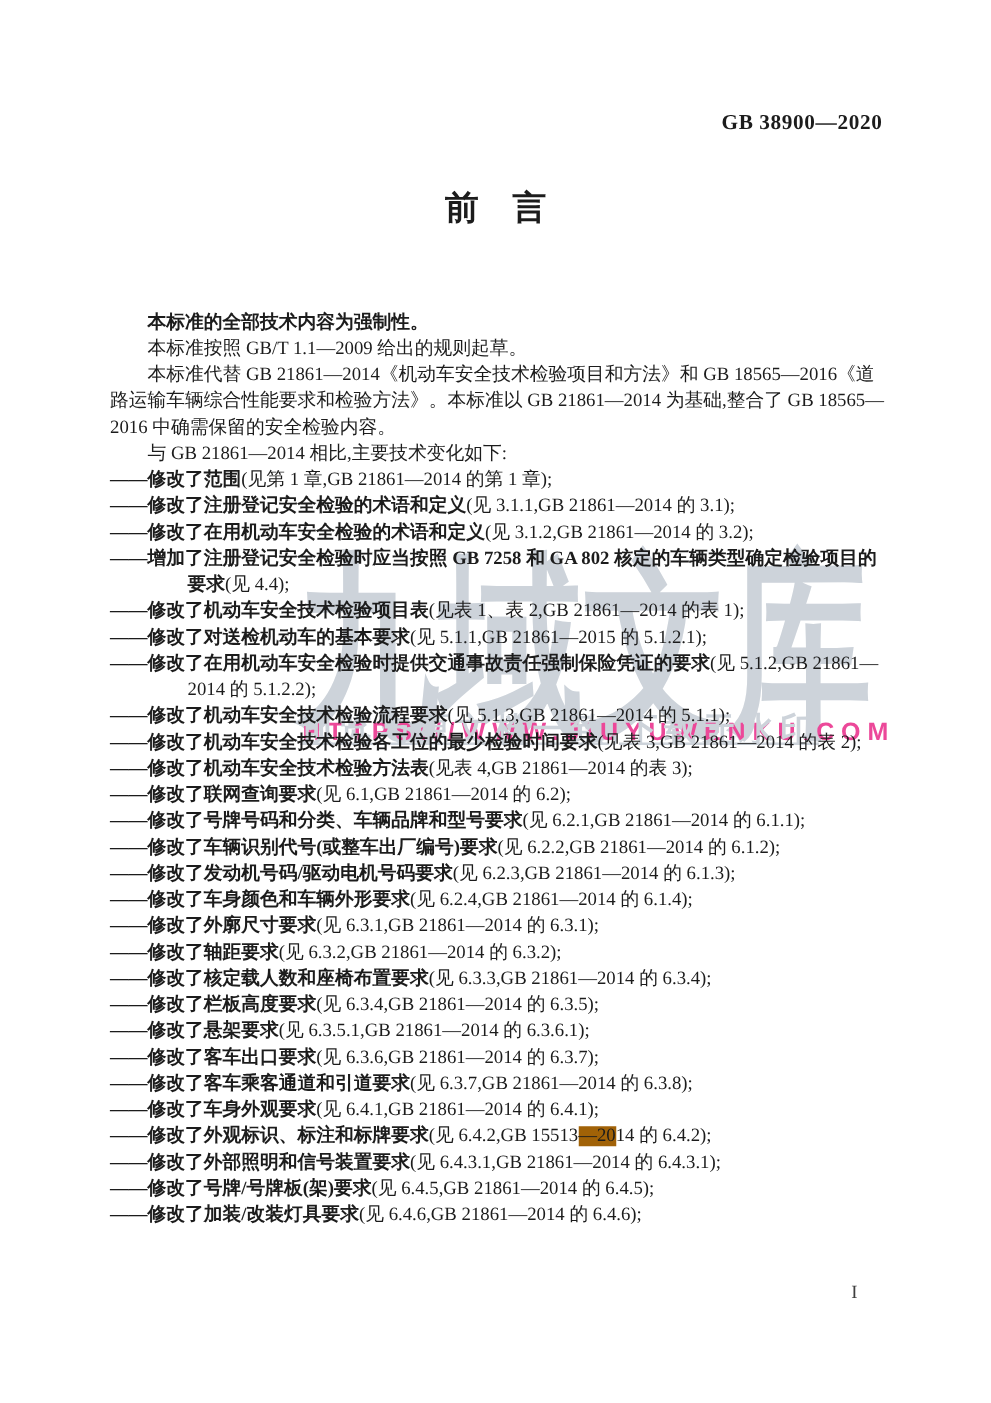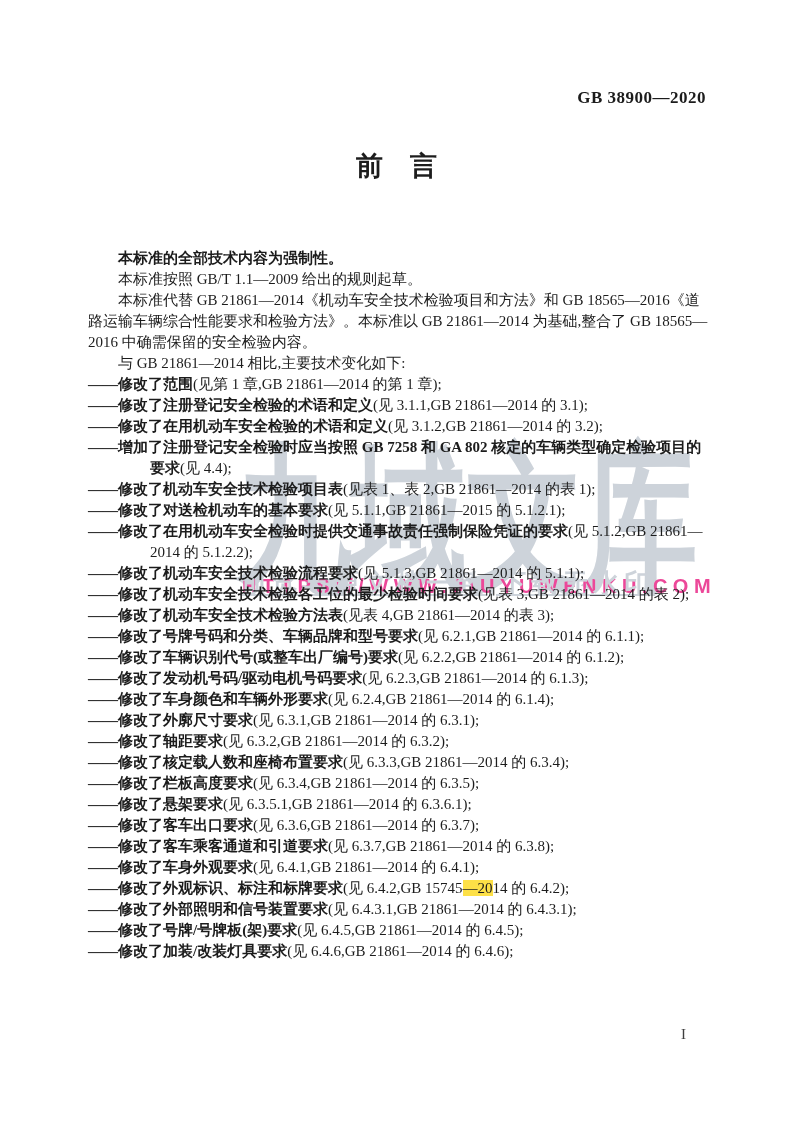--- a/index.html
+++ b/index.html
@@ -112,32 +112,33 @@
       <div class="item"><span class="lead-in">——修改了范围</span><span>(见第 1 章,GB 21861—2014 的第 1 章);</span></div>
       <div class="item"><span class="lead-in">——修改了注册登记安全检验的术语和定义</span><span>(见 3.1.1,GB 21861—2014 的 3.1);</span></div>
       <div class="item"><span class="lead-in">——修改了在用机动车安全检验的术语和定义</span><span>(见 3.1.2,GB 21861—2014 的 3.2);</span></div>
       <div class="item"><span class="lead-in">——增加了注册登记安全检验时应当按照 GB 7258 和 GA 802 核定的车辆类型确定检验项目的要求</span><span>(见 4.4);</span></div>
       <div class="item"><span class="lead-in">——修改了机动车安全技术检验项目表</span><span>(见表 1、表 2,GB 21861—2014 的表 1);</span></div>
       <div class="item"><span class="lead-in">——修改了对送检机动车的基本要求</span><span>(见 5.1.1,GB 21861—2015 的 5.1.2.1);</span></div>
       <div class="item"><span class="lead-in">——修改了在用机动车安全检验时提供交通事故责任强制保险凭证的要求</span><span>(见 5.1.2,GB 21861—2014 的 5.1.2.2);</span></div>
       <div class="item"><span class="lead-in">——修改了机动车安全技术检验流程要求</span><span>(见 5.1.3,GB 21861—2014 的 5.1.1);</span></div>
       <div class="item"><span class="lead-in">——修改了机动车安全技术检验各工位的最少检验时间要求</span><span>(见表 3,GB 21861—2014 的表 2);</span></div>
       <div class="item"><span class="lead-in">——修改了机动车安全技术检验方法表</span><span>(见表 4,GB 21861—2014 的表 3);</span></div>
+      <div class="item"><span class="lead-in">——修改了联网查询要求</span><span>(见 6.1,GB 21861—2014 的 6.2);</span></div>
       <div class="item"><span class="lead-in">——修改了号牌号码和分类、车辆品牌和型号要求</span><span>(见 6.2.1,GB 21861—2014 的 6.1.1);</span></div>
       <div class="item"><span class="lead-in">——修改了车辆识别代号(或整车出厂编号)要求</span><span>(见 6.2.2,GB 21861—2014 的 6.1.2);</span></div>
       <div class="item"><span class="lead-in">——修改了发动机号码/驱动电机号码要求</span><span>(见 6.2.3,GB 21861—2014 的 6.1.3);</span></div>
       <div class="item"><span class="lead-in">——修改了车身颜色和车辆外形要求</span><span>(见 6.2.4,GB 21861—2014 的 6.1.4);</span></div>
       <div class="item"><span class="lead-in">——修改了外廓尺寸要求</span><span>(见 6.3.1,GB 21861—2014 的 6.3.1);</span></div>
       <div class="item"><span class="lead-in">——修改了轴距要求</span><span>(见 6.3.2,GB 21861—2014 的 6.3.2);</span></div>
       <div class="item"><span class="lead-in">——修改了核定载人数和座椅布置要求</span><span>(见 6.3.3,GB 21861—2014 的 6.3.4);</span></div>
       <div class="item"><span class="lead-in">——修改了栏板高度要求</span><span>(见 6.3.4,GB 21861—2014 的 6.3.5);</span></div>
       <div class="item"><span class="lead-in">——修改了悬架要求</span><span>(见 6.3.5.1,GB 21861—2014 的 6.3.6.1);</span></div>
       <div class="item"><span class="lead-in">——修改了客车出口要求</span><span>(见 6.3.6,GB 21861—2014 的 6.3.7);</span></div>
       <div class="item"><span class="lead-in">——修改了客车乘客通道和引道要求</span><span>(见 6.3.7,GB 21861—2014 的 6.3.8);</span></div>
       <div class="item"><span class="lead-in">——修改了车身外观要求</span><span>(见 6.4.1,GB 21861—2014 的 6.4.1);</span></div>
-      <div class="item"><span class="lead-in">——修改了外观标识、标注和标牌要求</span><span>(见 6.4.2,GB 15745</span><span class="hl" style="background: #fde047;">—20</span><span>14 的 6.4.2);</span></div>
+      <div class="item"><span class="lead-in">——修改了外观标识、标注和标牌要求</span><span>(见 6.4.2,GB 15513</span><span class="hl" style="background: #a16207;">—20</span><span>14 的 6.4.2);</span></div>
       <div class="item"><span class="lead-in">——修改了外部照明和信号装置要求</span><span>(见 6.4.3.1,GB 21861—2014 的 6.4.3.1);</span></div>
       <div class="item"><span class="lead-in">——修改了号牌/号牌板(架)要求</span><span>(见 6.4.5,GB 21861—2014 的 6.4.5);</span></div>
       <div class="item"><span class="lead-in">——修改了加装/改装灯具要求</span><span>(见 6.4.6,GB 21861—2014 的 6.4.6);</span></div>
     </div>
 </div>
 
 <div class="page-number">I</div>
 
 </body></html>

